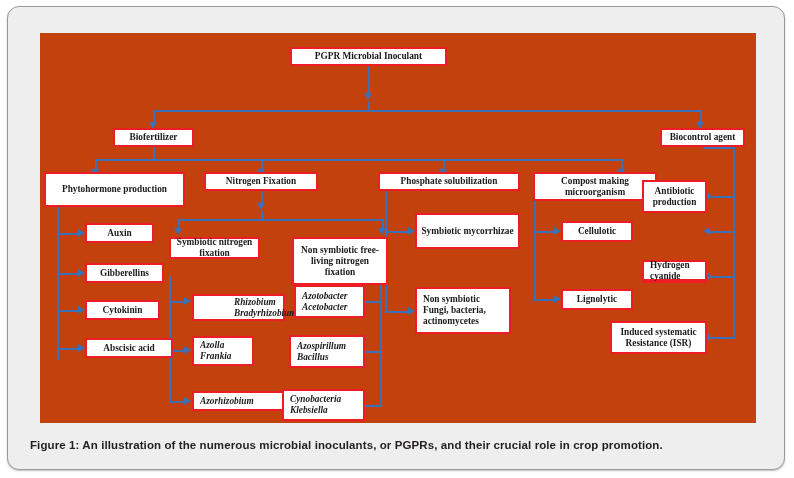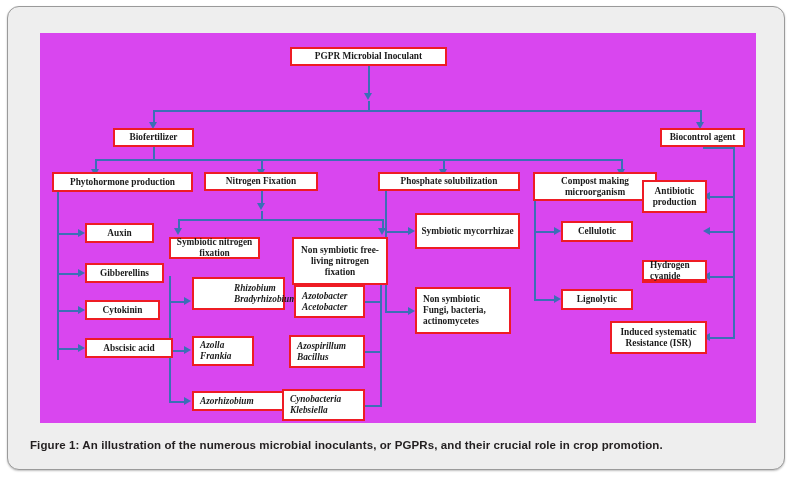--- a/index.html
+++ b/index.html
@@ -12,21 +12,21 @@
   .card{
     position:absolute;left:7px;top:6px;width:778px;height:464px;
     background:#eeeeee;
     border:1px solid #9a9a9a;
     border-radius:12px;
     box-sizing:border-box;
     box-shadow:0 1px 2px rgba(0,0,0,.25);
   }
   .canvas{
     position:absolute;left:32px;top:26px;width:716px;height:390px;
-    background:#d946ef;
+    background:#c2410c;
     overflow:hidden;
   }
   .caption{
     position:absolute;left:22px;top:432px;width:744px;
     font-family:"Liberation Sans", sans-serif;
     font-size:11.5px;font-weight:bold;color:#231f20;
     letter-spacing:.1px;
   }
 
   
@@ -145,38 +145,38 @@
     <div class="arr arr-l" style="left:663px;top:239px;"></div>
     <div class="ln lnh" style="left:670px;top:304px;width:25px;"></div>
     <div class="arr arr-l" style="left:663px;top:300px;"></div>
 
     <div class="node" style="left:250px;top:14px;width:157px;height:19px;">PGPR Microbial Inoculant</div>
 
     <div class="node" style="left:73px;top:95px;width:81px;height:19px;">Biofertilizer</div>
 
     <div class="node" style="left:620px;top:95px;width:85px;height:19px;">Biocontrol agent</div>
 
-    <div class="node" style="left:12px;top:139px;width:141px;height:20px;">Phytohormone production</div>
+    <div class="node" style="left:4px;top:139px;width:141px;height:35px;">Phytohormone production</div>
 
     <div class="node" style="left:338px;top:139px;width:142px;height:19px;">Phosphate solubilization</div>
 
     <div class="node" style="left:164px;top:139px;width:114px;height:19px;">Nitrogen Fixation</div>
 
     <div class="node" style="left:493px;top:139px;width:124px;height:29px;">Compost making microorganism</div>
 
     <div class="node" style="left:45px;top:190px;width:69px;height:20px;">Auxin</div>
     <div class="node" style="left:45px;top:230px;width:79px;height:20px;">Gibberellins</div>
     <div class="node" style="left:45px;top:267px;width:75px;height:20px;">Cytokinin</div>
     <div class="node" style="left:45px;top:305px;width:88px;height:20px;">Abscisic acid</div>
 
     <div class="node" style="left:129px;top:204px;width:91px;height:22px;">Symbiotic nitrogen fixation</div>
 
     <div class="node" style="left:252px;top:204px;width:96px;height:48px;">Non symbiotic free-living nitrogen fixation</div>
 
-    <div class="node left ital" style="left:152px;top:244px;width:93px;height:33px;padding-left:40px;">Rhizobium Bradyrhizobium</div>
+    <div class="node left ital" style="left:152px;top:261px;width:93px;height:27px;padding-left:40px;">Rhizobium Bradyrhizobium</div>
     <div class="node left ital" style="left:152px;top:303px;width:62px;height:30px;">Azolla Frankia</div>
     <div class="node left ital" style="left:152px;top:358px;width:95px;height:20px;">Azorhizobium</div>
 
     <div class="node left ital" style="left:254px;top:252px;width:71px;height:33px;">Azotobacter Acetobacter</div>
     <div class="node left ital" style="left:249px;top:302px;width:76px;height:33px;">Azospirillum Bacillus</div>
     <div class="node left ital" style="left:242px;top:356px;width:83px;height:32px;">Cynobacteria Klebsiella</div>
 
     <div class="node" style="left:375px;top:180px;width:105px;height:36px;">Symbiotic mycorrhizae</div>
     <div class="node left" style="left:375px;top:254px;width:96px;height:47px;">Non symbiotic Fungi, bacteria, actinomycetes</div>
 

